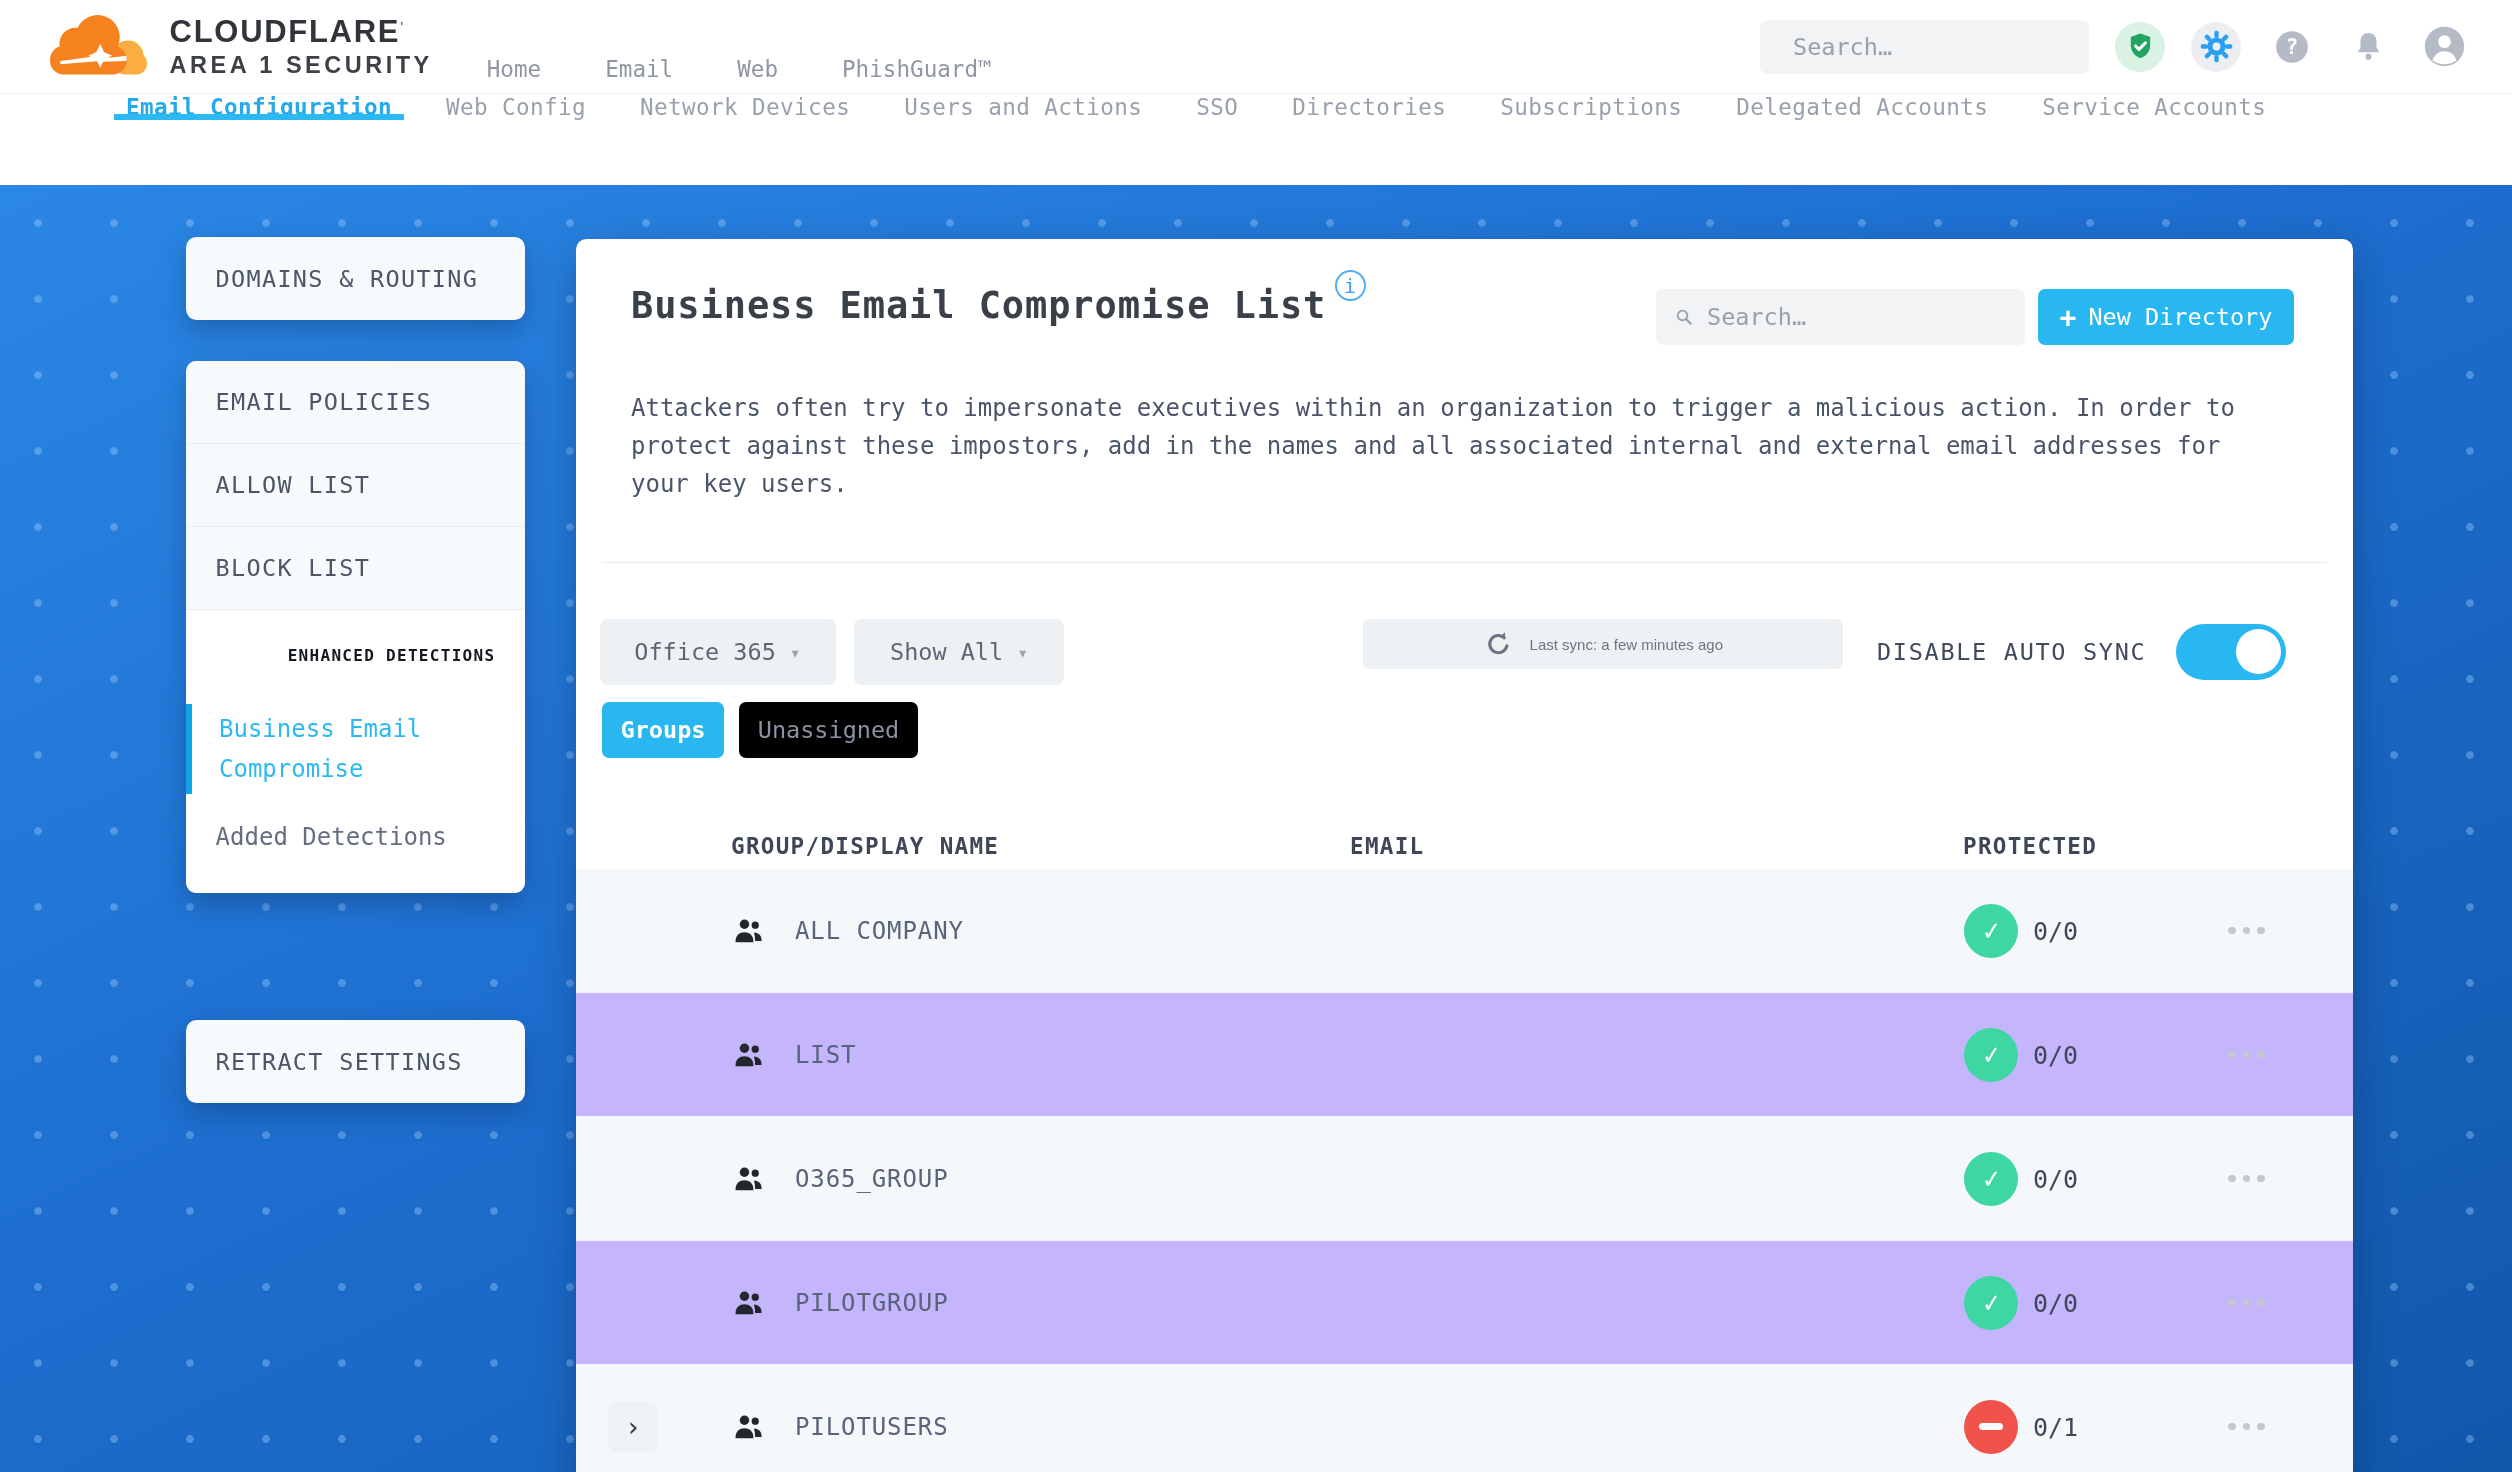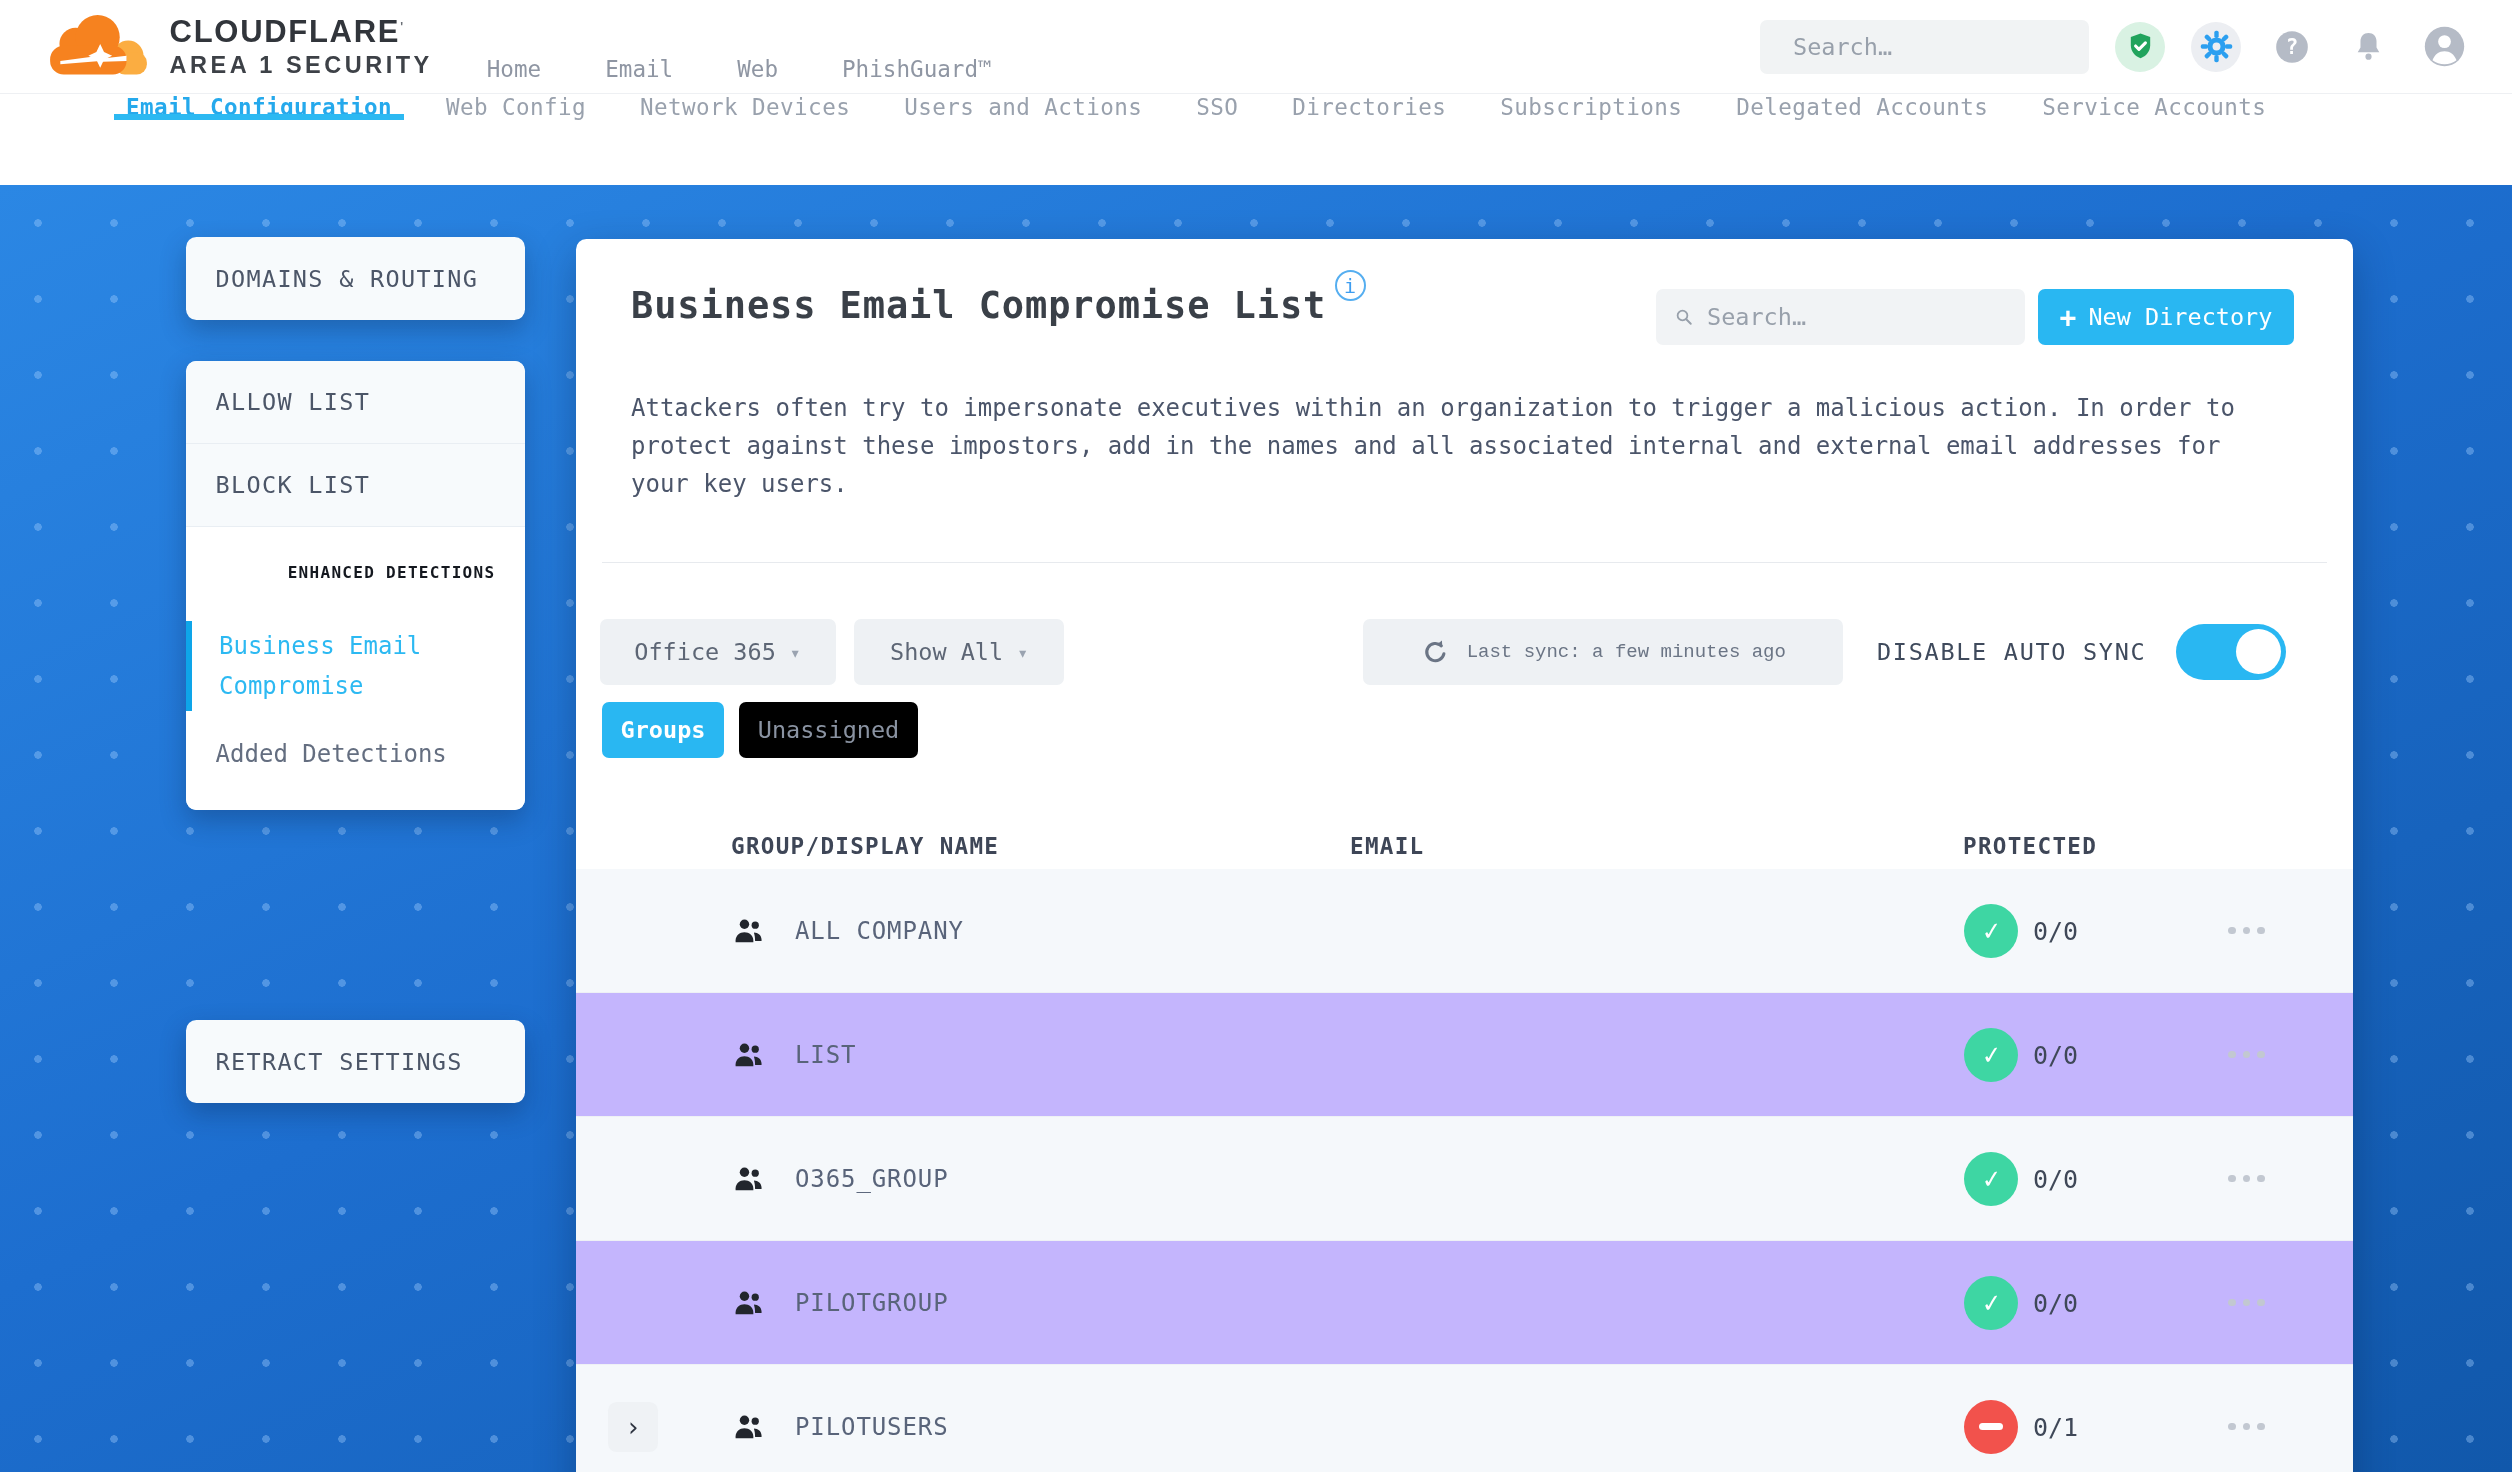--- a/index.html
+++ b/index.html
@@ -90,23 +90,23 @@
     line-height:38px; color:#4b556a; }
   .hdivider { position:absolute; left:26px; right:26px; top:323px; height:0.9px;
     background:#e7eaee; }
 
   .dropdown { position:absolute; height:66px; background:#eef1f4; border:none;
     border-radius:7px; font-family:inherit; font-size:23.5px; color:#5d6675;
     display:flex; align-items:center; justify-content:center; gap:14px; cursor:pointer; }
   .dd-office { left:23.5px; top:380px; width:236px; }
   .dd-show { left:278px; top:380px; width:210px; }
   .caret { font-size:18px; color:#9aa3b0; }
-  .sync-btn { position:absolute; left:787px; top:380px; width:480px; height:66px;
-    background:#eef1f4; border:none; border-radius:7px; font-family:Liberation Mono, monospace;
-    font-size:19px; color:#6b7585; display:flex; align-items:center;
+  .sync-btn { position:absolute; left:787px; top:380px; width:480px; height:50px;
+    background:#eef1f4; border:none; border-radius:7px; font-family:Liberation Sans, sans-serif;
+    font-size:15px; color:#6b7585; display:flex; align-items:center;
     justify-content:center; gap:15.6px; cursor:pointer; }
   .autosync-label { position:absolute; left:1301px; top:380px; height:66px;
     display:flex; align-items:center; font-size:23.5px; color:#3f4a5c;
     letter-spacing:1.7px; }
   .toggle { position:absolute; left:1600px; top:385px; width:110px; height:56px;
     border-radius:28px; background:#cfd6de; cursor:pointer; }
   .toggle.on { background:#29b7f2; }
   .toggle .knob { position:absolute; top:5.2px; right:5.2px; width:45px; height:45px;
     border-radius:50%; background:#fff; }
 
@@ -238,20 +238,23 @@
 </nav>
 
 <div class="canvas">
 
   <div class="scard scard-single" id="card-domains">
     <span class="s-label">DOMAINS &amp; ROUTING</span>
   </div>
 
   <div class="scard" id="card-policies">
     <div class="srow">
+      <span>EMAIL POLICIES</span>
+    </div>
+    <div class="srow">
       <span>ALLOW LIST</span>
     </div>
     <div class="srow">
       <span>BLOCK LIST</span>
     </div>
     <div class="enhanced-block">
       <div class="enh-title">ENHANCED DETECTIONS</div>
       <span class="sub-bec">Business Email Compromise</span>
       <span class="sub-added">Added Detections</span>
     </div>

